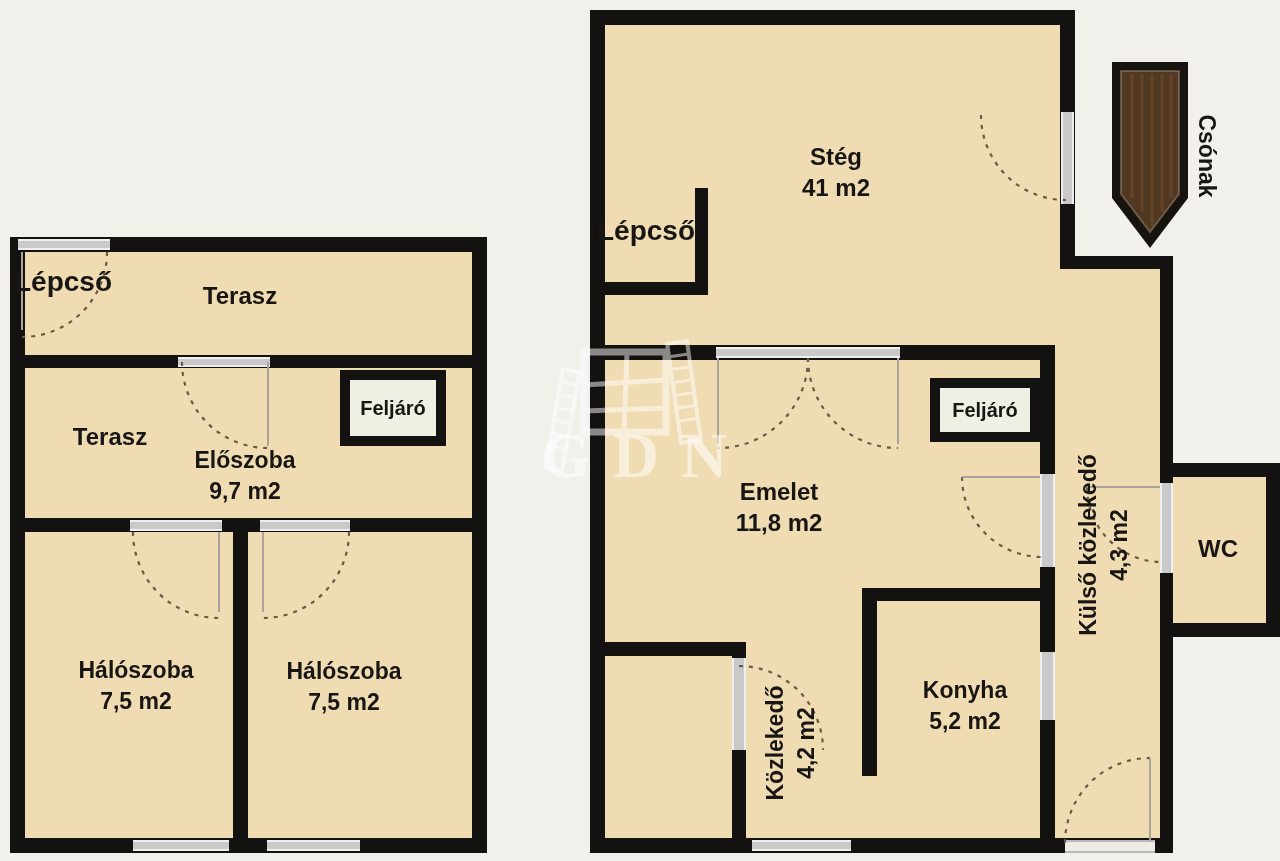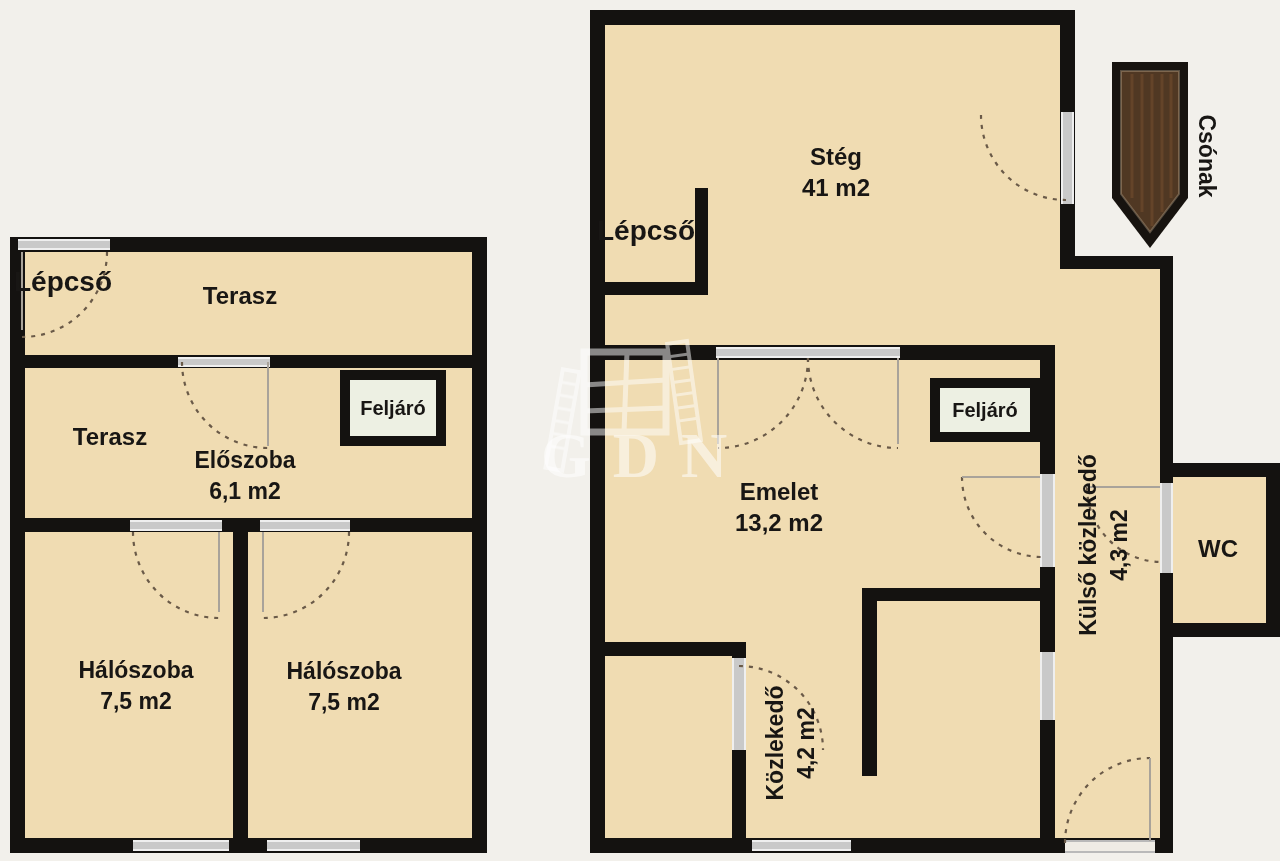--- a/index.html
+++ b/index.html
@@ -158,43 +158,47 @@
         <span>Feljáró</span>
       </div>
   </div>
 
   <div class="lbl sz22" style="left:63px;top:282px;">Lépcső</div>
   <div class="lbl sz24" style="left:240px;top:296px;text-align:right;">Terasz</div>
   <div class="lbl sz24" style="left:110px;top:437px;">Terasz</div>
 
   <div class="lbl2" style="left:245px;top:476px;">
     <div>Előszoba</div>
-    <div>6,1 m2</div>
+    <div>9,7 m2</div>
   </div>
   <div class="lbl2" style="left:136px;top:686px;">
     <div>Hálószoba</div>
     <div>7,5 m2</div>
   </div>
   <div class="lbl2" style="left:344px;top:687px;">
     <div>Hálószoba</div>
     <div>7,5 m2</div>
   </div>
   <div class="lbl2 sz24" style="left:836px;top:172px;">
     <div>Stég</div>
     <div>41 m2</div>
   </div>
   <div class="lbl sz22" style="left:646px;top:231px;">Lépcső</div>
   <div class="lbl2 sz24" style="left:779px;top:507px;">
     <div>Emelet</div>
-    <div>13,2 m2</div>
+    <div>11,8 m2</div>
   </div>
   <div class="lbl2 rotm90" style="left:791px;top:743px;">
     <div>Közlekedő</div>
     <div>4,2 m2</div>
   </div>
+  <div class="lbl2" style="left:965px;top:706px;">
+    <div>Konyha</div>
+    <div>5,2 m2</div>
+  </div>
   <div class="lbl2 rotm90" style="left:1104px;top:545px;">
     <div>Külső közlekedő</div>
     <div>4,3 m2</div>
   </div>
   <div class="lbl sz24" style="left:1218px;top:549px;">WC</div>
   <div class="lbl rot90" style="left:1206px;top:156px;">Csónak</div>
 
   <div id="gdn-text">GDN</div>
 
 </div>

